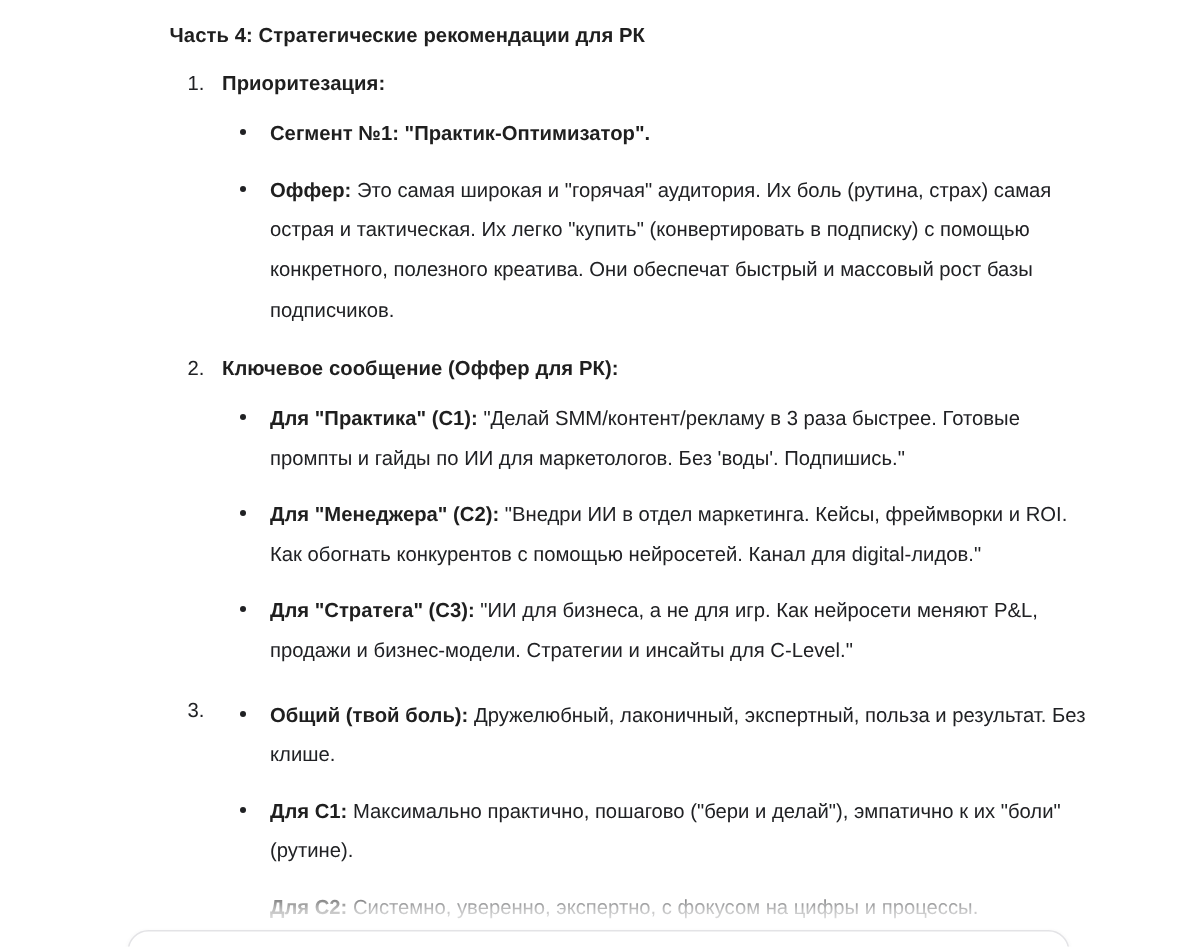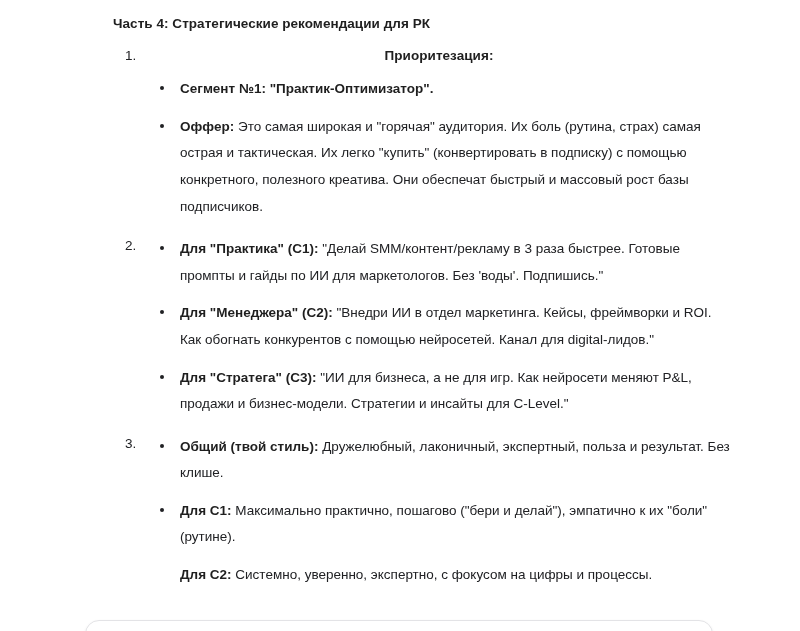--- a/index.html
+++ b/index.html
@@ -65,21 +65,20 @@
     font-weight: normal;
   }
 
   .lvl1-title {
     font-size: 13.5px;
     font-weight: bold;
     line-height: 1.55;
     color: #1f1f1f;
     margin: 0;
     letter-spacing: 0.05px;
-    text-align: center;
   }
 
   ul.bullets {
     list-style: none;
     margin: 9px 0 16px 0;
     padding: 0;
   }
 
   ul.bullets > li {
     position: relative;
@@ -158,20 +157,21 @@
           </li>
           <li>
             <span class="dot-marker"></span>
             <span class="b-strong">Оффер:</span><span class="b-rest"> Это самая широкая и "горячая" аудитория. Их боль (рутина, страх) самая острая и тактическая. Их легко "купить" (конвертировать в подписку) с помощью конкретного, полезного креатива. Они обеспечат быстрый и массовый рост базы подписчиков.</span>
           </li>
         </ul>
       </li>
 
       <li>
         <span class="num-marker">2.</span>
+        <p class="lvl1-title">Ключевое сообщение (Оффер для РК):</p>
         <ul class="bullets">
           <li>
             <span class="dot-marker"></span>
             <span class="b-strong">Для "Практика" (С1):</span><span class="b-rest"> "Делай SMM/контент/рекламу в 3 раза быстрее. Готовые промпты и гайды по ИИ для маркетологов. Без 'воды'. Подпишись."</span>
           </li>
           <li>
             <span class="dot-marker"></span>
             <span class="b-strong">Для "Менеджера" (С2):</span><span class="b-rest"> "Внедри ИИ в отдел маркетинга. Кейсы, фреймворки и ROI. Как обогнать конкурентов с помощью нейросетей. Канал для digital-лидов."</span>
           </li>
           <li>
@@ -179,21 +179,21 @@
             <span class="b-strong">Для "Стратега" (С3):</span><span class="b-rest"> "ИИ для бизнеса, а не для игр. Как нейросети меняют P&amp;L, продажи и бизнес-модели. Стратегии и инсайты для C-Level."</span>
           </li>
         </ul>
       </li>
 
       <li>
         <span class="num-marker">3.</span>
         <ul class="bullets">
           <li>
             <span class="dot-marker"></span>
-            <span class="b-strong">Общий (твой стиль):</span><span class="b-rest"> Дружелюбный, лаконичный, экспертный, польза и результат. Без клише.</span>
+            <span class="b-strong">Общий (твой боль):</span><span class="b-rest"> Дружелюбный, лаконичный, экспертный, польза и результат. Без клише.</span>
           </li>
           <li>
             <span class="dot-marker"></span>
             <span class="b-strong">Для С1:</span><span class="b-rest"> Максимально практично, пошагово ("бери и делай"), эмпатично к их "боли" (рутине).</span>
           </li>
           <li>
             
             <span class="b-strong">Для С2:</span><span class="b-rest"> Системно, уверенно, экспертно, с фокусом на цифры и процессы.</span>
           </li>
 

